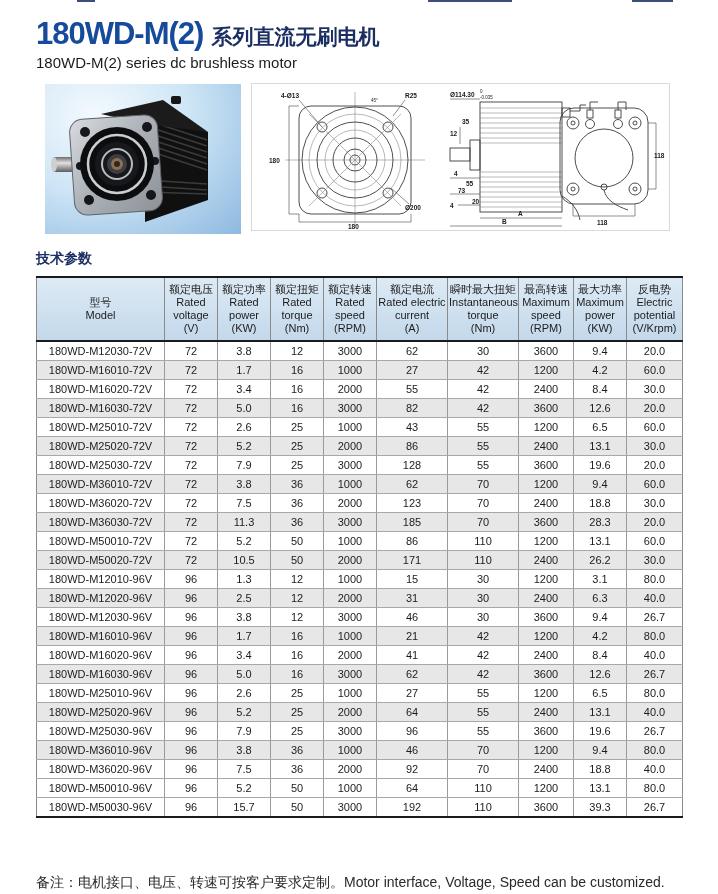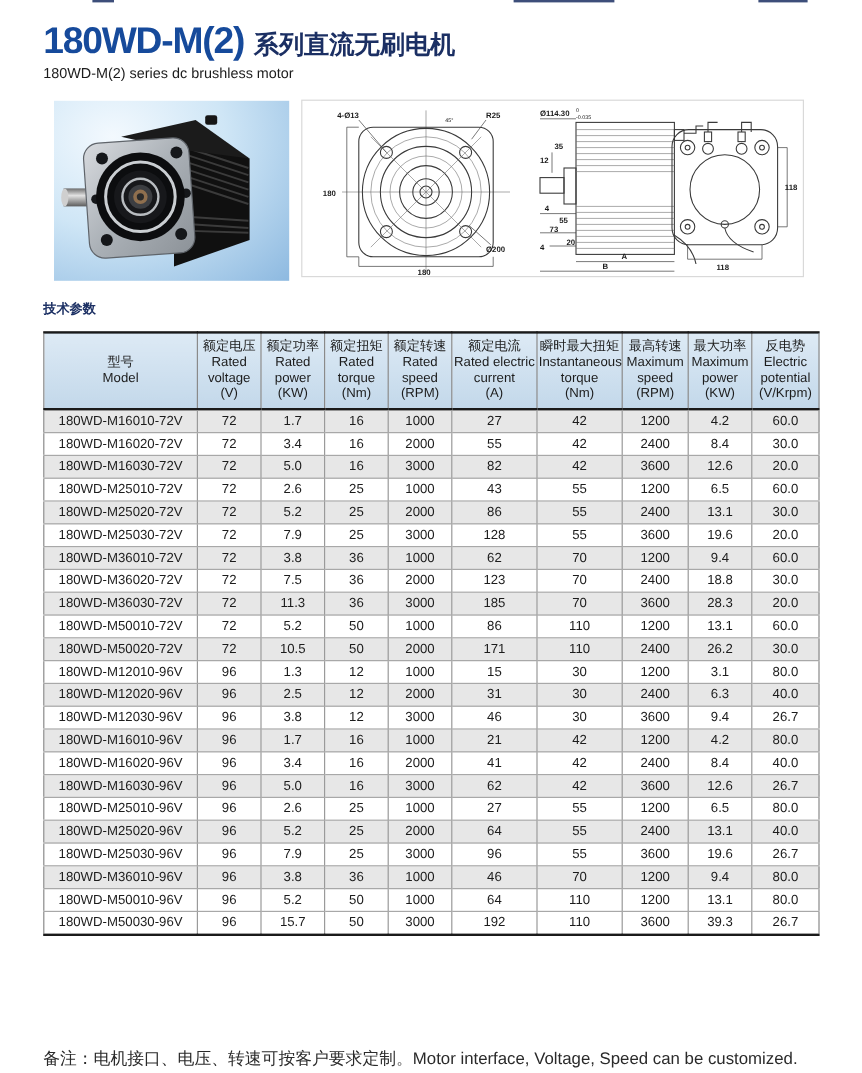--- a/index.html
+++ b/index.html
@@ -4,37 +4,37 @@
 <style>
   html,body{margin:0;padding:0;background:#fff;}
   .page{position:relative;width:718px;height:894px;background:#fff;overflow:hidden;
         font-family:"Liberation Sans",sans-serif;color:#222;}
   .crop-sliver{position:absolute;top:0;height:2px;background:var(--title-navy,#1f3a7a);opacity:.85;}
 
   
   .hdr{position:absolute;left:36px;top:16px;white-space:nowrap;}
   .hdr .model{font-size:31px;font-weight:bold;letter-spacing:-1px;color:var(--title-blue,#164a9b);}
   .hdr .cn{font-size:21px;font-weight:bold;color:var(--title-navy,#1b2f63);margin-left:8px;}
-  .hdr .sub{font-size:12px;color:#1c1c1c;margin-top:2px;letter-spacing:0;}
+  .hdr .sub{font-size:15px;color:#1c1c1c;margin-top:2px;letter-spacing:0;}
 
   
   .photo{position:absolute;left:45px;top:84px;width:196px;height:150px;
          background:radial-gradient(ellipse at 25% 20%, #f3f9fe 0%, #cfe6f6 45%, #8db9e0 100%);}
   .photo svg{display:block;}
   .draw-panel{position:absolute;left:251px;top:83px;width:419px;height:148px;background:#fff;
               border:1px solid #d9d9d9;box-sizing:border-box;}
   .draw-panel svg{display:block;width:417px;height:146px;}
   .dwg{stroke:#3a3a3a;stroke-width:0.9;fill:none;}
   .dwg-thin{stroke:#707070;stroke-width:0.5;fill:none;}
   .dwg-dim{stroke:#444;stroke-width:0.6;fill:none;}
   text.dim-b{font-family:"Liberation Sans",sans-serif;font-size:6.5px;font-weight:bold;fill:#1a1a1a;stroke:none;}
   text.dim-sm{font-family:"Liberation Sans",sans-serif;font-size:4.5px;fill:#1a1a1a;stroke:none;}
 
   
-  .section-heading{position:absolute;left:36px;top:250px;font-size:11px;font-weight:bold;
+  .section-heading{position:absolute;left:36px;top:250px;font-size:14px;font-weight:bold;
                    color:var(--title-navy,#143064);}
 
   
   table.spec{position:absolute;left:36px;top:276px;width:646px;border-collapse:collapse;
              border-top:2px solid #1a1a1a;border-bottom:2px solid #1a1a1a;
              border-left:1px solid #8a8a8a;border-right:1px solid #8a8a8a;
              font-size:11px;table-layout:fixed;}
   table.spec th{background:linear-gradient(#ddeaf5,#c3d8ea);border-right:1px solid #8a8a8a;
                 border-bottom:2px solid #1a1a1a;font-weight:normal;padding:5px 1px;height:50px;
                 vertical-align:middle;color:#1c1c1c;}
@@ -306,20 +306,32 @@
             <div>(KW)</div>
           </th>
           <th>
             <div>反电势</div>
             <div>Electric potential</div>
             <div>(V/Krpm)</div>
           </th>
         </tr>
     </thead>
     <tbody>
+        <tr>
+          <td>180WD-M12030-72V</td>
+          <td>72</td>
+          <td>3.8</td>
+          <td>12</td>
+          <td>3000</td>
+          <td>62</td>
+          <td>30</td>
+          <td>3600</td>
+          <td>9.4</td>
+          <td>20.0</td>
+        </tr>
         <tr class="alt">
           <td>180WD-M16010-72V</td>
           <td>72</td>
           <td>1.7</td>
           <td>16</td>
           <td>1000</td>
           <td>27</td>
           <td>42</td>
           <td>1200</td>
           <td>4.2</td>
@@ -559,20 +571,32 @@
           <td>3.8</td>
           <td>36</td>
           <td>1000</td>
           <td>46</td>
           <td>70</td>
           <td>1200</td>
           <td>9.4</td>
           <td>80.0</td>
         </tr>
         <tr>
+          <td>180WD-M36020-96V</td>
+          <td>96</td>
+          <td>7.5</td>
+          <td>36</td>
+          <td>2000</td>
+          <td>92</td>
+          <td>70</td>
+          <td>2400</td>
+          <td>18.8</td>
+          <td>40.0</td>
+        </tr>
+        <tr>
           <td>180WD-M50010-96V</td>
           <td>96</td>
           <td>5.2</td>
           <td>50</td>
           <td>1000</td>
           <td>64</td>
           <td>110</td>
           <td>1200</td>
           <td>13.1</td>
           <td>80.0</td>

